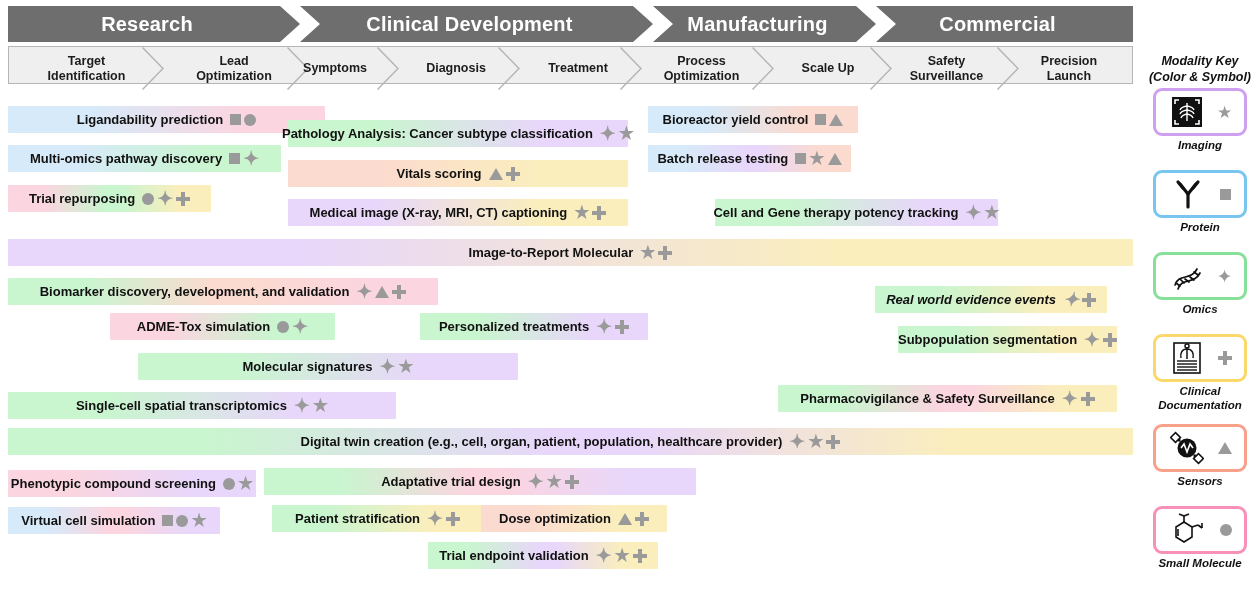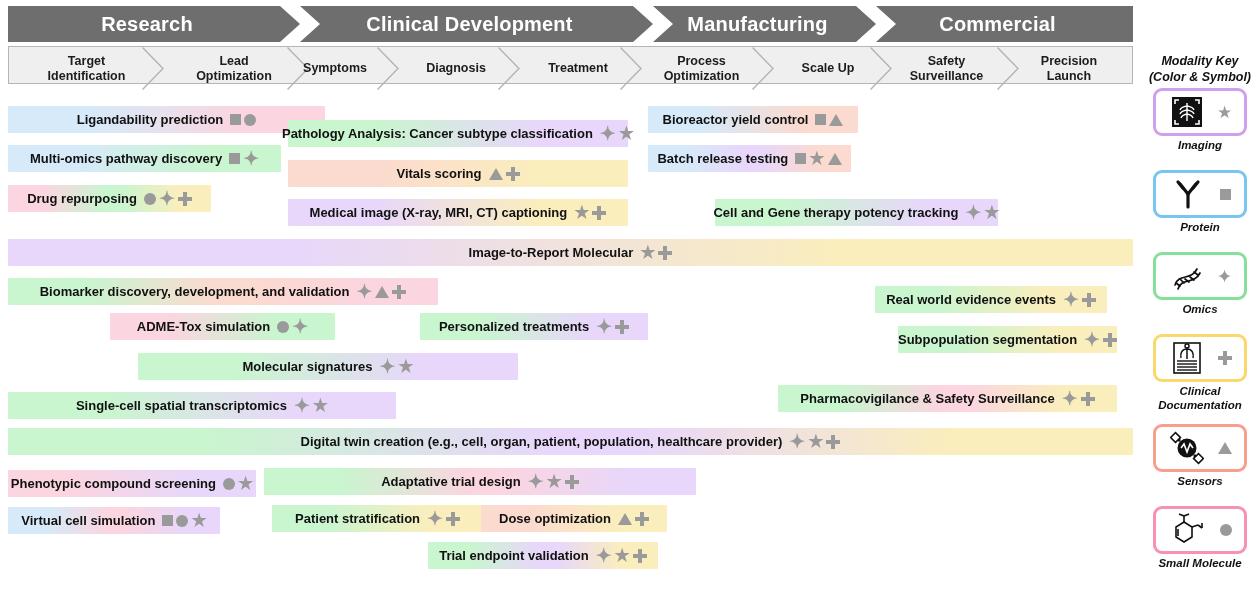--- a/index.html
+++ b/index.html
@@ -203,21 +203,21 @@
       </div>
       <div class="bar" style="left: 648px; top: 145px; width: 203px; background: linear-gradient(90deg, rgb(214, 234, 249) 0%, rgb(214, 234, 249) 18%, rgb(232, 215, 250) 48%, rgb(232, 215, 250) 56%, rgb(251, 218, 207) 84%, rgb(251, 218, 207) 100%);">
         <span class="bar-text">Batch release testing</span>
         <span class="syms">
           <span class="sym sym-square"></span>
           <span class="sym sym-star">★</span>
           <span class="sym sym-triangle"></span>
         </span>
       </div>
       <div class="bar" style="left: 8px; top: 185px; width: 203px; background: linear-gradient(90deg, rgb(251, 213, 224) 0%, rgb(251, 213, 224) 18%, rgb(201, 245, 207) 48%, rgb(201, 245, 207) 56%, rgb(250, 238, 189) 84%, rgb(250, 238, 189) 100%);">
-        <span class="bar-text">Drug repurposing</span>
+        <span class="bar-text">Trial repurposing</span>
         <span class="syms">
           <span class="sym sym-circle"></span>
           <span class="sym sym-diamond">✦</span>
           <span class="sym sym-plus"></span>
         </span>
       </div>
       <div class="bar" style="left: 288px; top: 199px; width: 340px; background: linear-gradient(90deg, rgb(232, 215, 250) 0%, rgb(232, 215, 250) 26%, rgb(250, 238, 189) 74%, rgb(250, 238, 189) 100%);">
         <span class="bar-text">Medical image (X-ray, MRI, CT) captioning</span>
         <span class="syms">
           <span class="sym sym-star">★</span>
@@ -239,21 +239,21 @@
         </span>
       </div>
       <div class="bar" style="left: 8px; top: 278px; width: 430px; background: linear-gradient(90deg, rgb(201, 245, 207) 0%, rgb(201, 245, 207) 18%, rgb(251, 218, 207) 48%, rgb(251, 218, 207) 56%, rgb(251, 213, 224) 84%, rgb(251, 213, 224) 100%);">
         <span class="bar-text">Biomarker discovery, development, and validation</span>
         <span class="syms">
           <span class="sym sym-diamond">✦</span>
           <span class="sym sym-triangle"></span>
           <span class="sym sym-plus"></span>
         </span>
       </div>
-      <div class="bar" style="left: 875px; top: 286px; width: 232px; background: linear-gradient(90deg, rgb(201, 245, 207) 0%, rgb(201, 245, 207) 26%, rgb(250, 238, 189) 74%, rgb(250, 238, 189) 100%);">
+      <div class="bar" style="left: 875px; top: 286px; width: 232px; background: linear-gradient(90deg, rgb(201, 245, 207) 0%, rgb(201, 245, 207) 26%, rgb(250, 238, 189) 74%, rgb(250, 238, 189) 100%); font-style: italic;">
         <span class="bar-text">Real world evidence events</span>
         <span class="syms">
           <span class="sym sym-diamond">✦</span>
           <span class="sym sym-plus"></span>
         </span>
       </div>
       <div class="bar" style="left: 110px; top: 313px; width: 225px; background: linear-gradient(90deg, rgb(251, 213, 224) 0%, rgb(251, 213, 224) 26%, rgb(201, 245, 207) 74%, rgb(201, 245, 207) 100%);">
         <span class="bar-text">ADME-Tox simulation</span>
         <span class="syms">
           <span class="sym sym-circle"></span>

